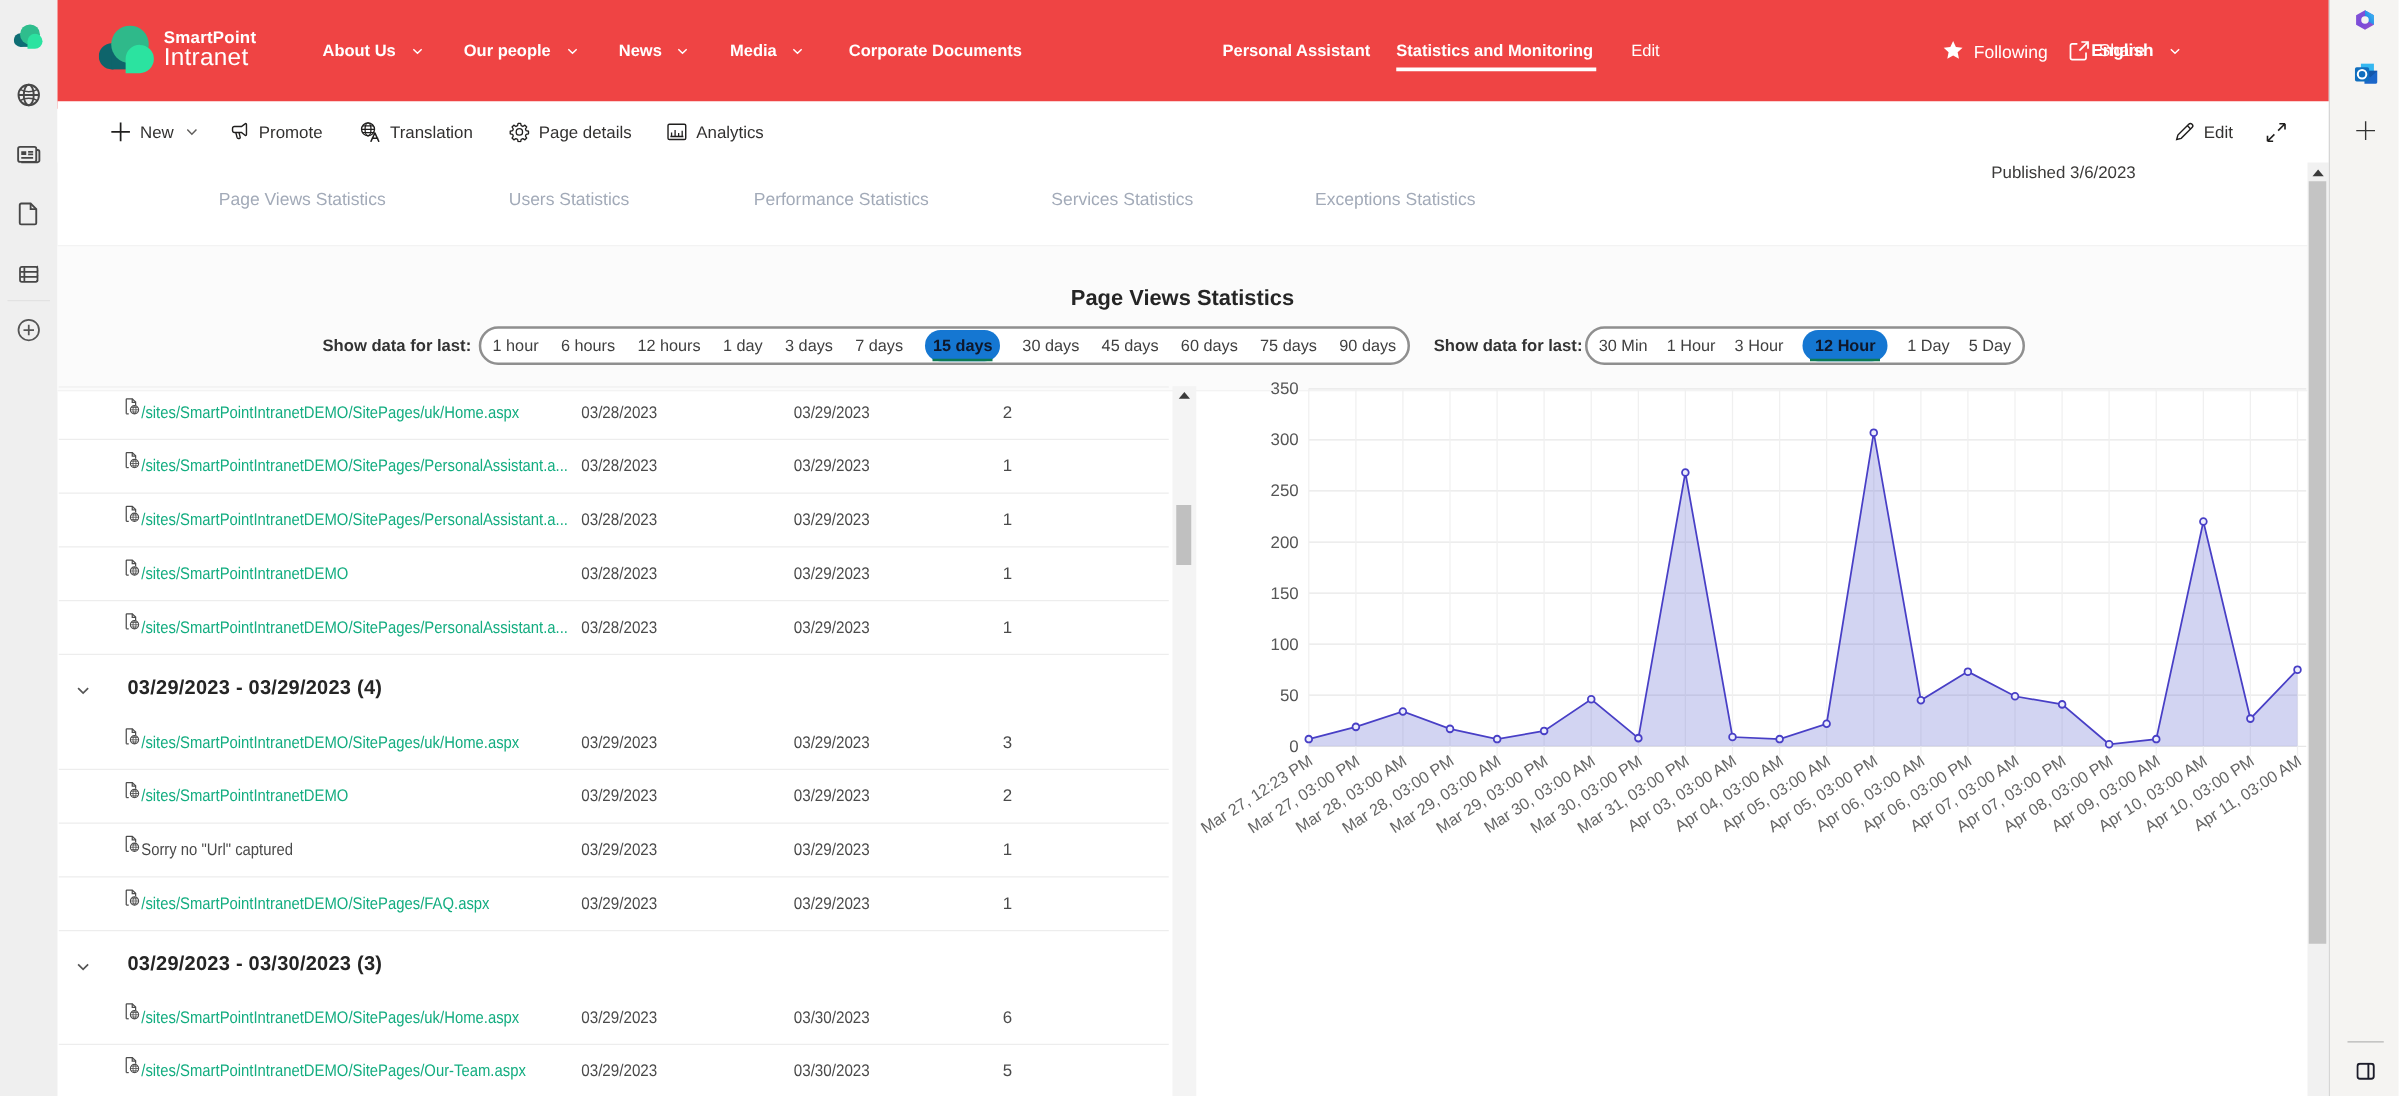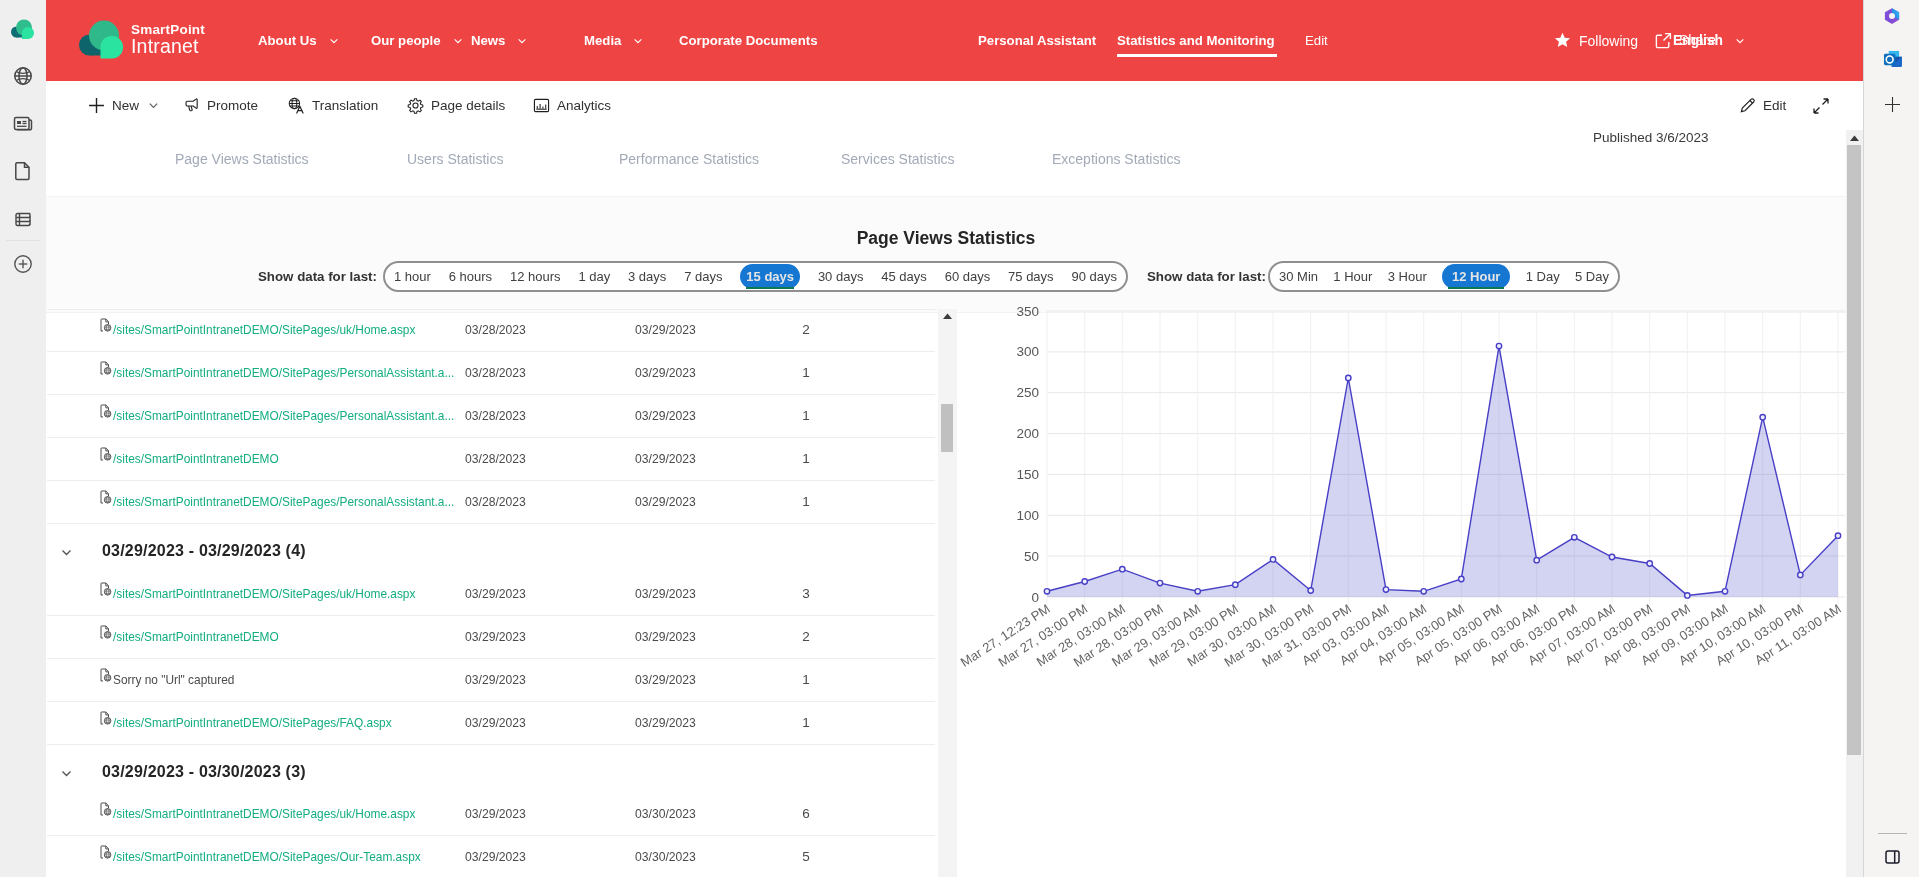--- a/index.html
+++ b/index.html
@@ -31,21 +31,21 @@
   
   #band { left:46px; top:196px; width:1800px; height:117px; background:#fbfbfb; border-top:1px solid #f3f3f3; border-bottom:1px solid #f3f3f3;}
 
   h1.pvtitle { position:absolute; top:228px; left:46px; width:1800px; text-align:center;
        font-size:17.5px; font-weight:700; color:#252525; }
 
   .filterlabel { position:absolute; top:269px; font-size:13.3px; font-weight:700; color:#333; }
   .pillbox { position:absolute; top:261px; height:31px; border:2px solid #8f8f8f; border-radius:16px;
       display:flex; align-items:center; background:#fff; font-size:13px; color:#404040; white-space:nowrap; }
   .pillbox span.opt { display:block; }
-  .pillsel { background:#1577d2; color:#e5e5e5; font-weight:700; border-radius:14px;
+  .pillsel { background:#1577d2; color:#0f172a; font-weight:700; border-radius:14px;
       padding:5px 6px; position:relative; }
   .pillsel:after { content:""; position:absolute; left:6px; right:6px; bottom:0; height:2.5px; background:#0e7a52; }
 
   
   .trow { position:absolute; left:47px; width:888px; height:43px; border-bottom:1px solid #ededed; }
   .tlink { position:absolute; left:66px; top:13px; font-size:13.5px; color:#13ad80; white-space:nowrap;
       transform:scaleX(0.88); transform-origin:0 50%; }
   .tgray { color:#4a4a4a; }
   .tdate1 { position:absolute; left:418px; top:13px; font-size:13.5px; color:#4a4a4a; transform:scaleX(0.9); transform-origin:0 50%; }
   .tdate2 { position:absolute; left:588px; top:13px; font-size:13.5px; color:#4a4a4a; transform:scaleX(0.9); transform-origin:0 50%; }
@@ -120,21 +120,21 @@
     <div class="nav" style="left:212px;">About Us <span class="chev">
           <svg class="chevsvg" viewBox="0 0 12 12" fill="none" stroke="#fff" stroke-width="1.4">
             <path d="M2 4 l4 4 l4 -4"></path>
           </svg>
         </span></div>
     <div class="nav" style="left:325px;">Our people <span class="chev">
           <svg class="chevsvg" viewBox="0 0 12 12" fill="none" stroke="#fff" stroke-width="1.4">
             <path d="M2 4 l4 4 l4 -4"></path>
           </svg>
         </span></div>
-    <div class="nav" style="left:425px;">News <span class="chev">
+    <div class="nav" style="left:449px;">News <span class="chev">
           <svg class="chevsvg" viewBox="0 0 12 12" fill="none" stroke="#fff" stroke-width="1.4">
             <path d="M2 4 l4 4 l4 -4"></path>
           </svg>
         </span></div>
     <div class="nav" style="left:538px;">Media <span class="chev">
           <svg class="chevsvg" viewBox="0 0 12 12" fill="none" stroke="#fff" stroke-width="1.4">
             <path d="M2 4 l4 4 l4 -4"></path>
           </svg>
         </span></div>
     <div class="nav" style="left:633px;">Corporate Documents</div>
@@ -217,21 +217,21 @@
     <div class="tbitem" style="left:1766px;">
       <svg class="tbicon" style="margin:0;width:18px;height:18px;" viewBox="0 0 18 18" fill="none" stroke="#201f1e" stroke-width="1.3">
         <path d="M10.5 7.5 L16 2 M16 2 h-4.5 M16 2 v4.5"></path>
         <path d="M7.5 10.5 L2 16 M2 16 h4.5 M2 16 v-4.5"></path>
       </svg>
     </div>
   </div>
 
   <div class="tab" style="left:175px;">Page Views Statistics</div>
   <div class="tab" style="left:407px;">Users Statistics</div>
-  <div class="tab" style="left:603px;margin-left:16px;">Performance Statistics</div>
+  <div class="tab" style="left:603px;">Performance Statistics</div>
   <div class="tab" style="left:841px;">Services Statistics</div>
   <div class="tab" style="left:1052px;">Exceptions Statistics</div>
 
   <div id="band" class="abs"></div>
   <h1 class="pvtitle">Page Views Statistics</h1>
 
   <div class="filterlabel" style="left:258px;">Show data for last:</div>
   <div class="pillbox" style="left:383px; width:745px; padding:0 9px; justify-content:space-between;">
     <span class="opt">1 hour</span>
       <span class="opt">6 hours</span>

